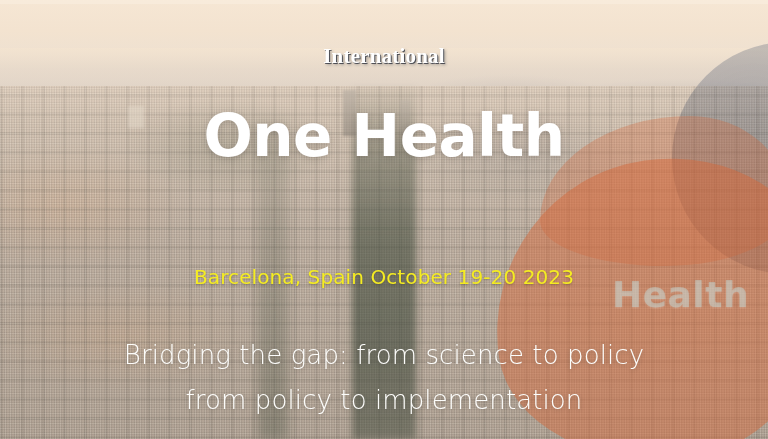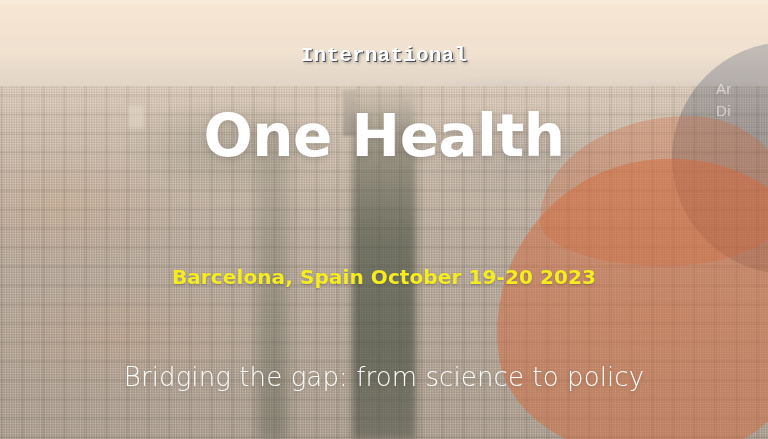--- a/index.html
+++ b/index.html
@@ -232,21 +232,21 @@
   .content {
     position: absolute;
     inset: 0;
     text-align: center;
   }
 
   .eyebrow {
     position: absolute;
     top: 44px;
     left: 0; right: 0;
-    font-family: Liberation Mono, monospace;
+    font-family: Liberation Serif, serif;
     font-size: 21px;
     font-weight: 700;
     letter-spacing: 0.2px;
     color: #ffffff;
     text-shadow: 1px 1px 0 rgba(40,46,58,0.75), 2px 2px 3px rgba(30,36,48,0.35);
   }
 
   .title {
     position: absolute;
     top: 96px;
@@ -260,39 +260,39 @@
     text-shadow: 0 2px 6px rgba(70,66,60,0.22);
   }
   .title-line { display: block; }
 
   .datebar {
     position: absolute;
     top: 265px;
     left: 0; right: 0;
     font-family: "DejaVu Sans", "Liberation Sans", sans-serif;
     font-size: 20px;
-    font-weight: 700;
+    font-weight: 400;
     letter-spacing: 0.1px;
     color: #f5ec22;
     text-shadow: 0 1px 2px rgba(60,56,40,0.35);
   }
 
   .tagline {
     position: absolute;
     top: 333px;
     left: 0; right: 0;
     font-family: "DejaVu Sans", "Liberation Sans", sans-serif;
     font-size: 26px;
     font-weight: 300;
     line-height: 1.72;
     letter-spacing: 0.1px;
     color: #fdfdfb;
     text-shadow: 0 1px 4px rgba(60,58,54,0.30);
   }
-  .tagline-line { display: block; margin-top: 22px; }
+  .tagline-line { display: block; }
 </style>
 </head>
 <body>
 
 <div class="banner">
 
   <div class="photo">
     <div class="top-strip"></div>
     <div class="horizon"></div>
     <div class="hills"></div>
@@ -304,35 +304,33 @@
     <div class="tower-c"></div>
     <div class="haze"></div>
   </div>
 
   <div class="circle-blue"></div>
   <div class="blob-orange-2"></div>
   <div class="blob-orange"></div>
 
   <div class="watermark">
     <br>
+    <span>Health</span>
   </div>
 
-  <div class="edge-text">
-    <div>Ar</div>
-    <div>Di</div>
-  </div>
 
   <div class="content">
 
     <div class="eyebrow">International</div>
 
     <div class="title">
       <span class="title-line">One Health</span>
     </div>
 
     <div class="datebar">Barcelona, Spain October 19-20 2023</div>
 
     <div class="tagline">
       <span class="tagline-line">Bridging the gap: from science to policy</span>
+      <span class="tagline-line">from policy to implementation</span>
     </div>
 
   </div>
 </div>
 
 </body></html>

